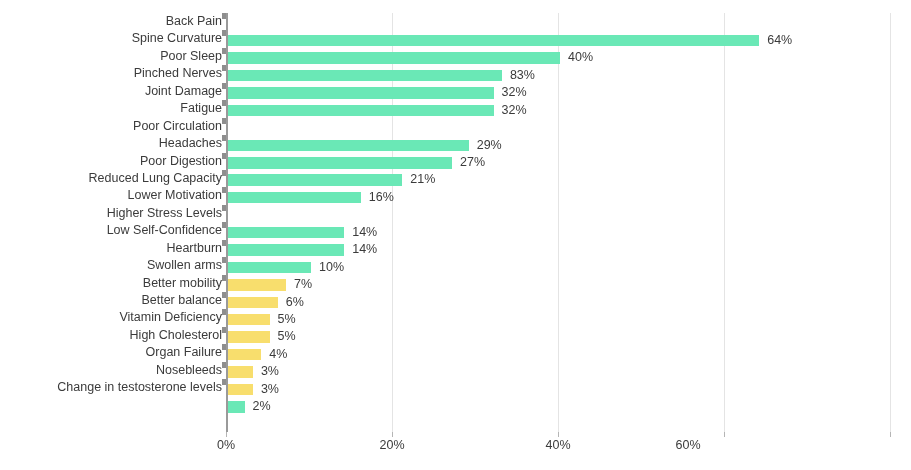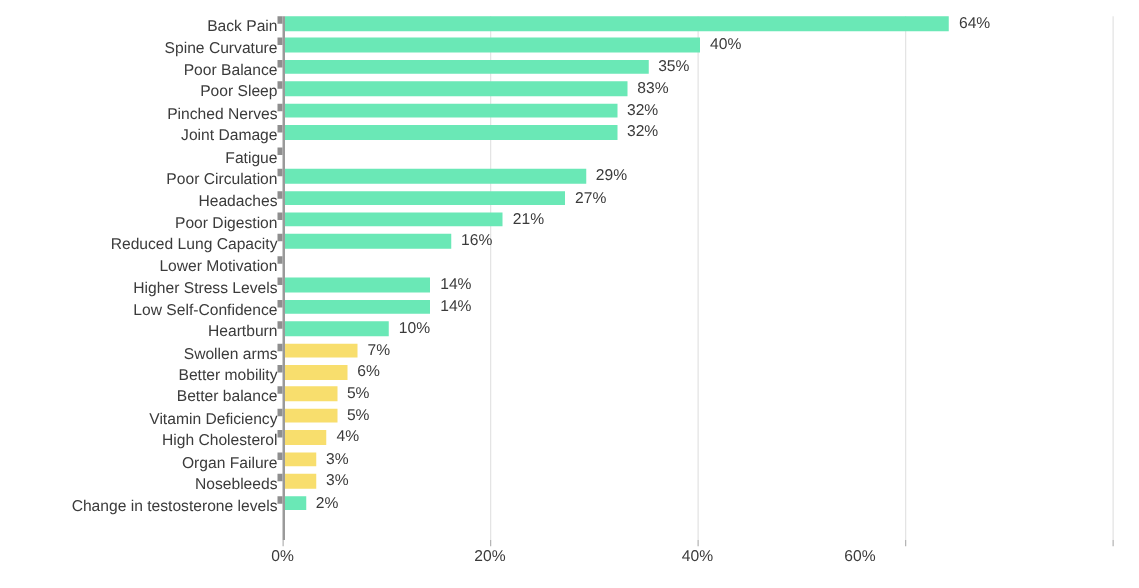--- a/index.html
+++ b/index.html
@@ -76,24 +76,24 @@
     left: 222px;
     top: 0;
     width: 4px;
     height: 6px;
     background: #8e8e8e;
   }
 
   .bar-wrap {
     position: absolute;
     left: 228px;
-    top: 0;
+    top: 16px;
     height: 17.45px;
     display: flex;
-    align-items: flex-start;
+    align-items: flex-end;
   }
   .bar {
     height: 11.5px;
     border-radius: 0;
   }
   .bar-value {
     font-size: 12.5px;
     color: #3b3b3b;
     margin-left: 8px;
     white-space: nowrap;
@@ -146,28 +146,20 @@
           <div class="bar" style="width: 531.2px; background: rgb(106, 232, 182);"></div>
           <div class="bar-value">64%</div>
         </div>
       </div>
       <div class="row">
         <div class="row-label">Spine Curvature</div>
         <div class="tick"></div>
         <div class="bar-wrap">
           <div class="bar" style="width: 332px; background: rgb(106, 232, 182);"></div>
           <div class="bar-value">40%</div>
-        </div>
-      </div>
-      <div class="row">
-        <div class="row-label">Poor Balance</div>
-        <div class="tick"></div>
-        <div class="bar-wrap">
-          <div class="bar" style="width: 290.5px; background: rgb(106, 232, 182);"></div>
-          <div class="bar-value">35%</div>
         </div>
       </div>
       <div class="row">
         <div class="row-label">Poor Sleep</div>
         <div class="tick"></div>
         <div class="bar-wrap">
           <div class="bar" style="width: 273.9px; background: rgb(106, 232, 182);"></div>
           <div class="bar-value">83%</div>
         </div>
       </div>

